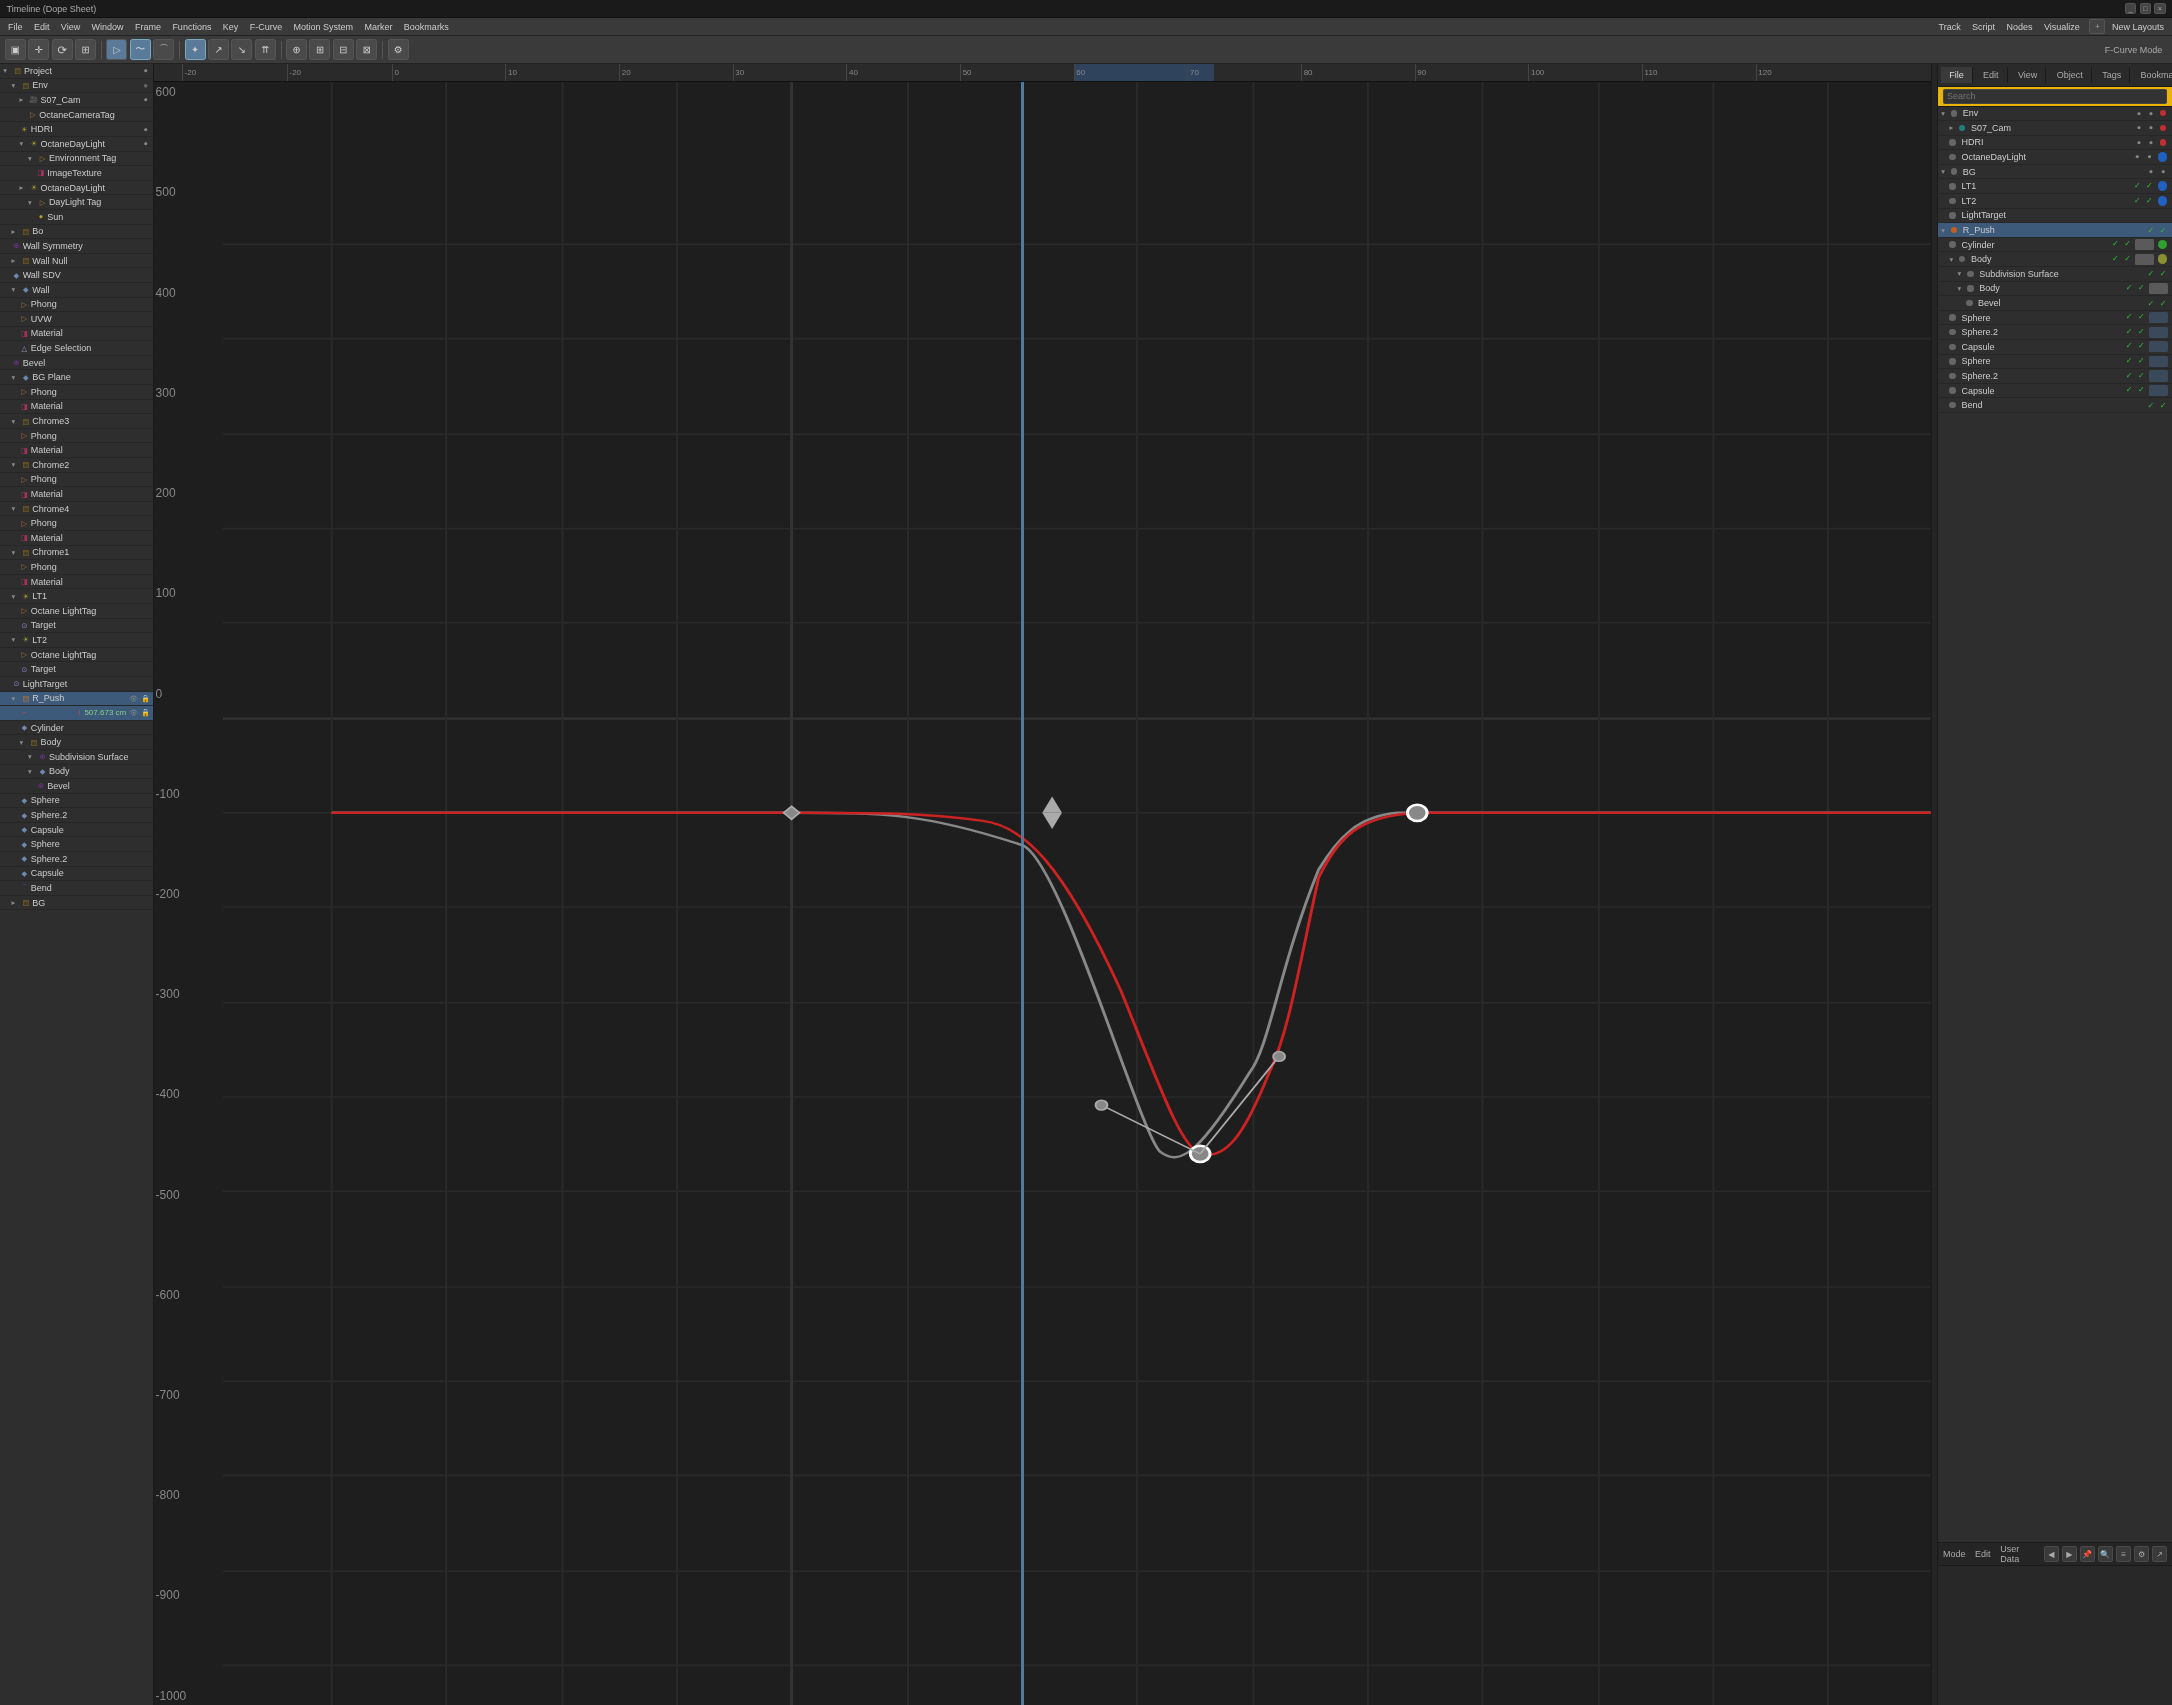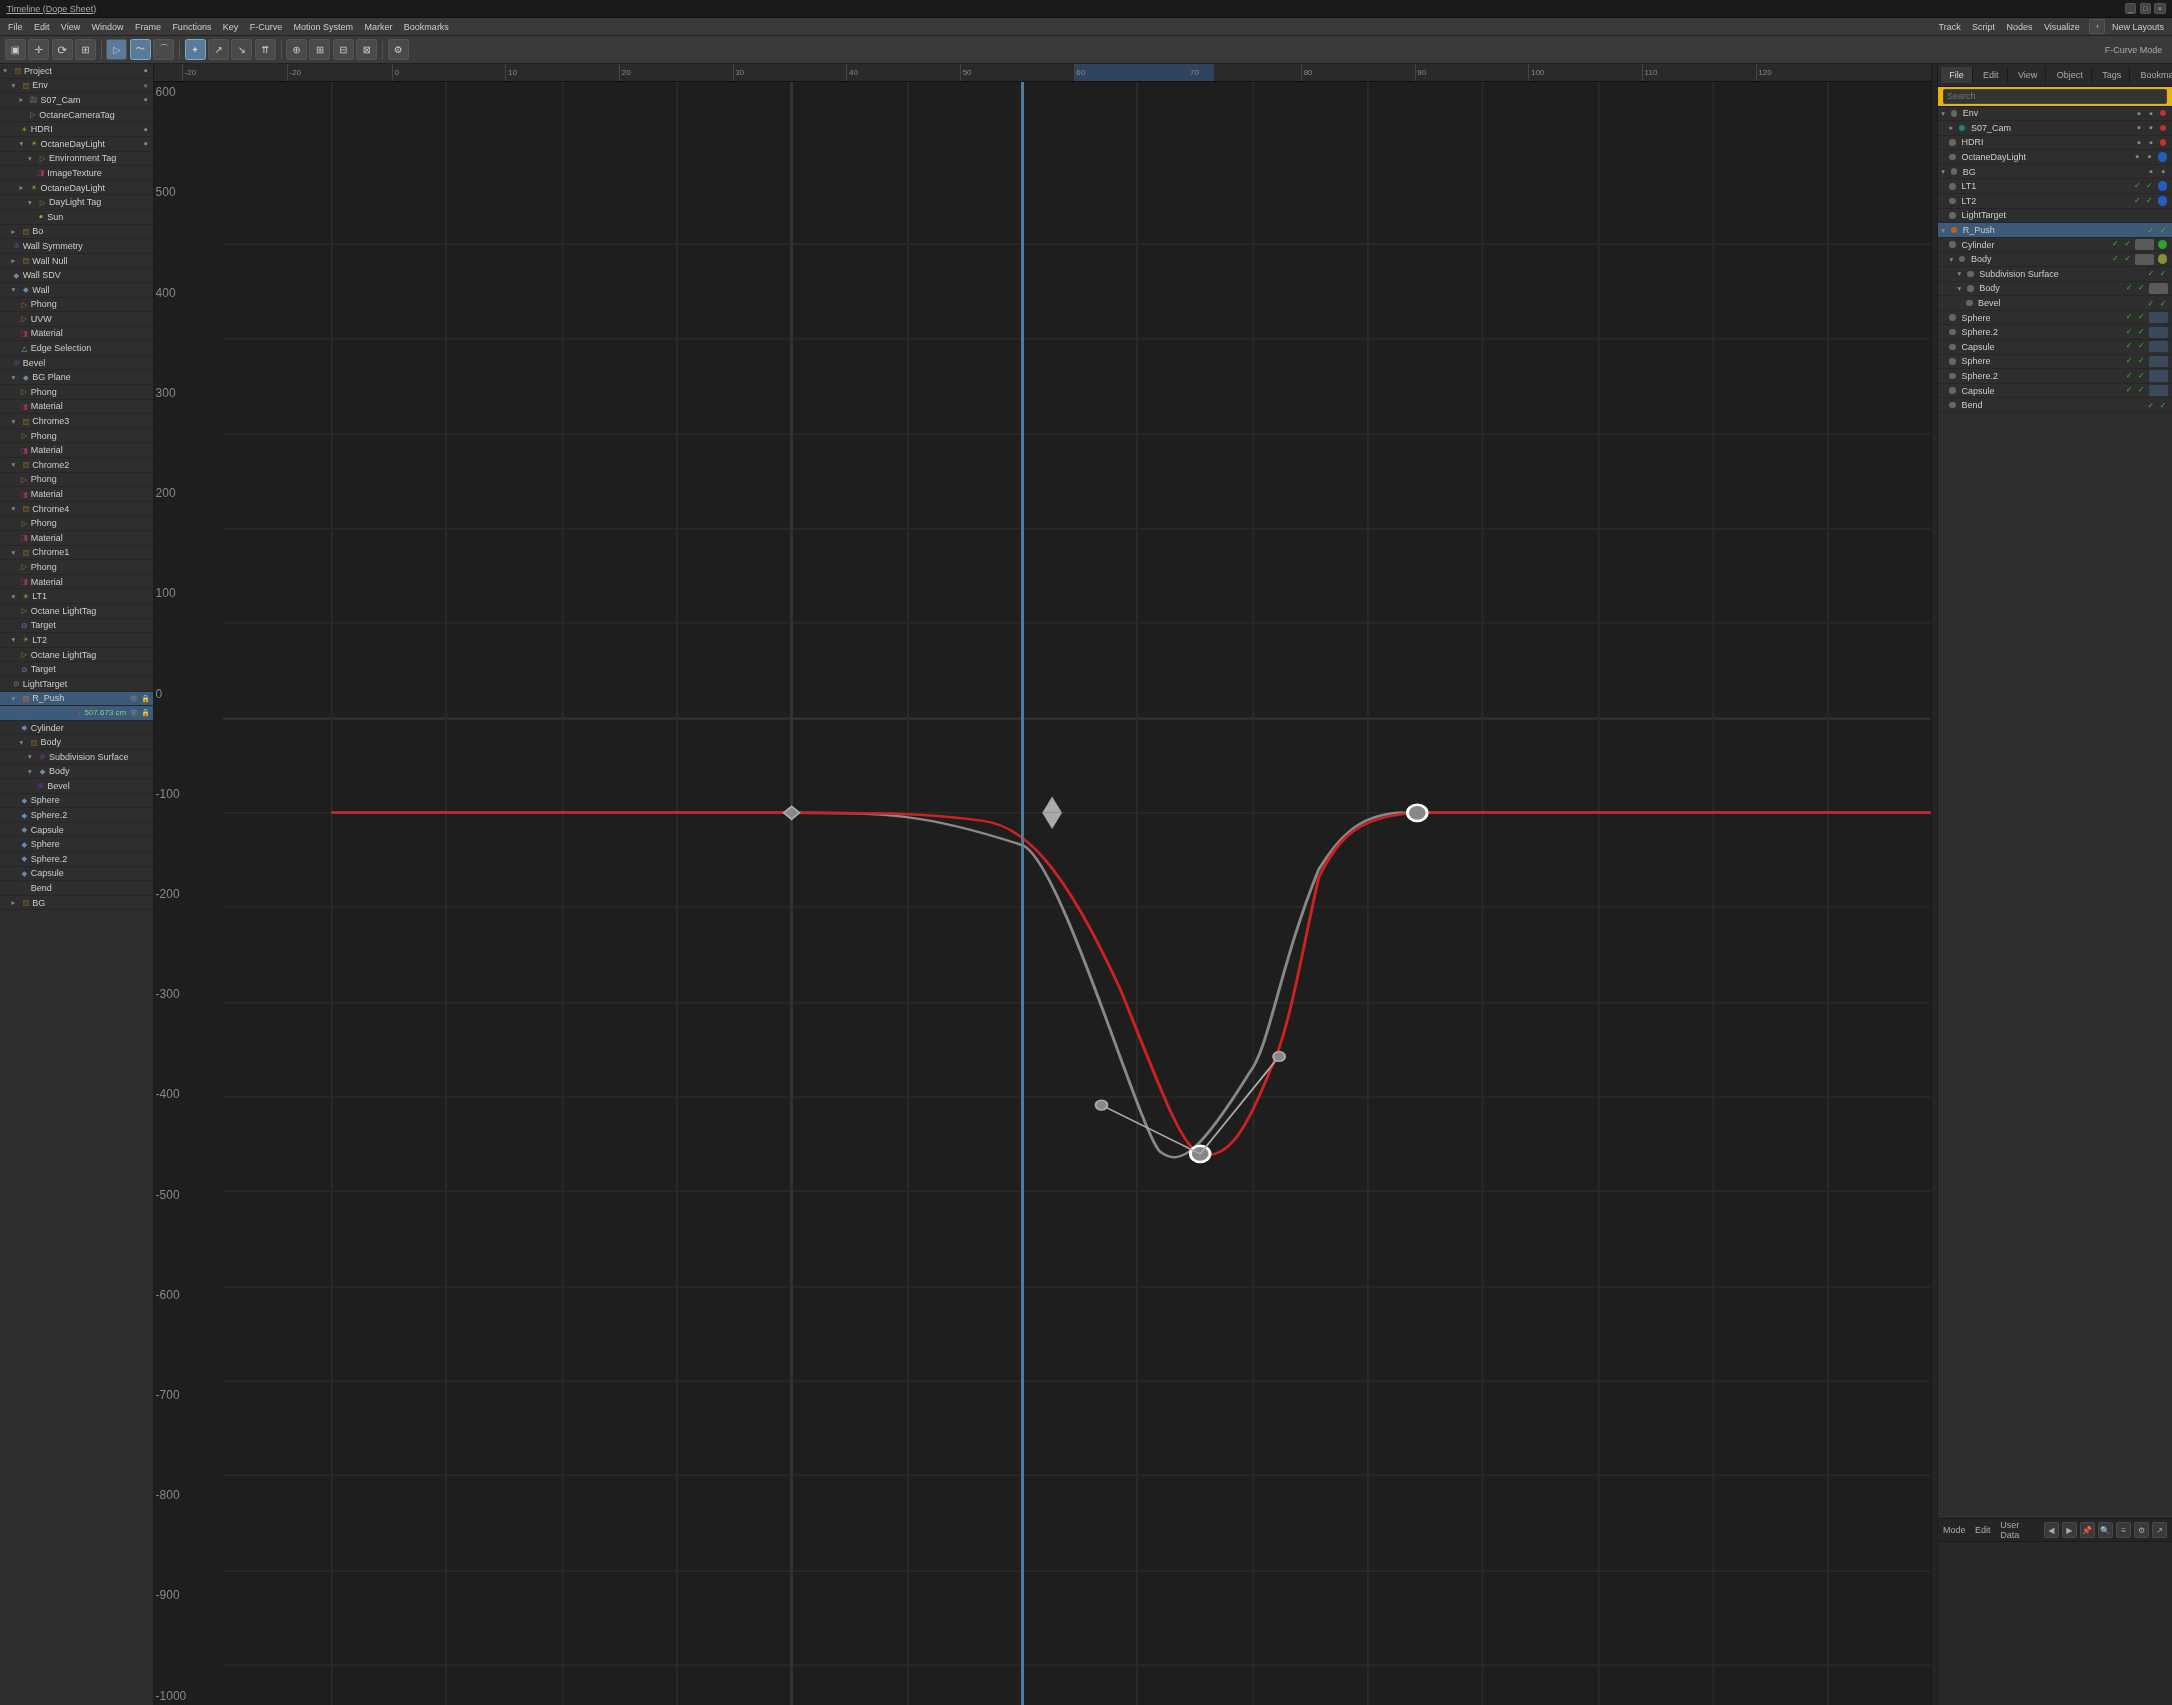--- a/index.html
+++ b/index.html
@@ -22,21 +22,20 @@
       display: flex;
       align-items: center;
       padding: 0 6.5px;
       gap: 6.5px;
       border-bottom: 0.8px solid #111;
       flex-shrink: 0;
     }
     .title-bar-text {
       color: #aaa;
       font-size: 9px;
-      text-decoration: underline;
     }
     .title-bar-controls {
       margin-left: auto;
       display: flex;
       gap: 3.2px;
     }
     .title-btn {
       width: 11.4px;
       height: 11.4px;
       background: #444;
@@ -345,21 +344,21 @@
       border-radius: 50%;
       flex-shrink: 0;
     }
     .cd-orange { background: #c06020; }
     .cd-red { background: #c03030; }
     .cd-gray { background: #666; }
     .cd-teal { background: #208080; }
 
     
     .right-bottom {
-      height: 188px;
+      height: 164px;
       border-top: 0.8px solid #1a1a1a;
       background: #2a2a2a;
       display: flex;
       flex-direction: column;
     }
     .rb-toolbar {
       height: 23px;
       background: #252525;
       border-bottom: 0.8px solid #1a1a1a;
       display: flex;

